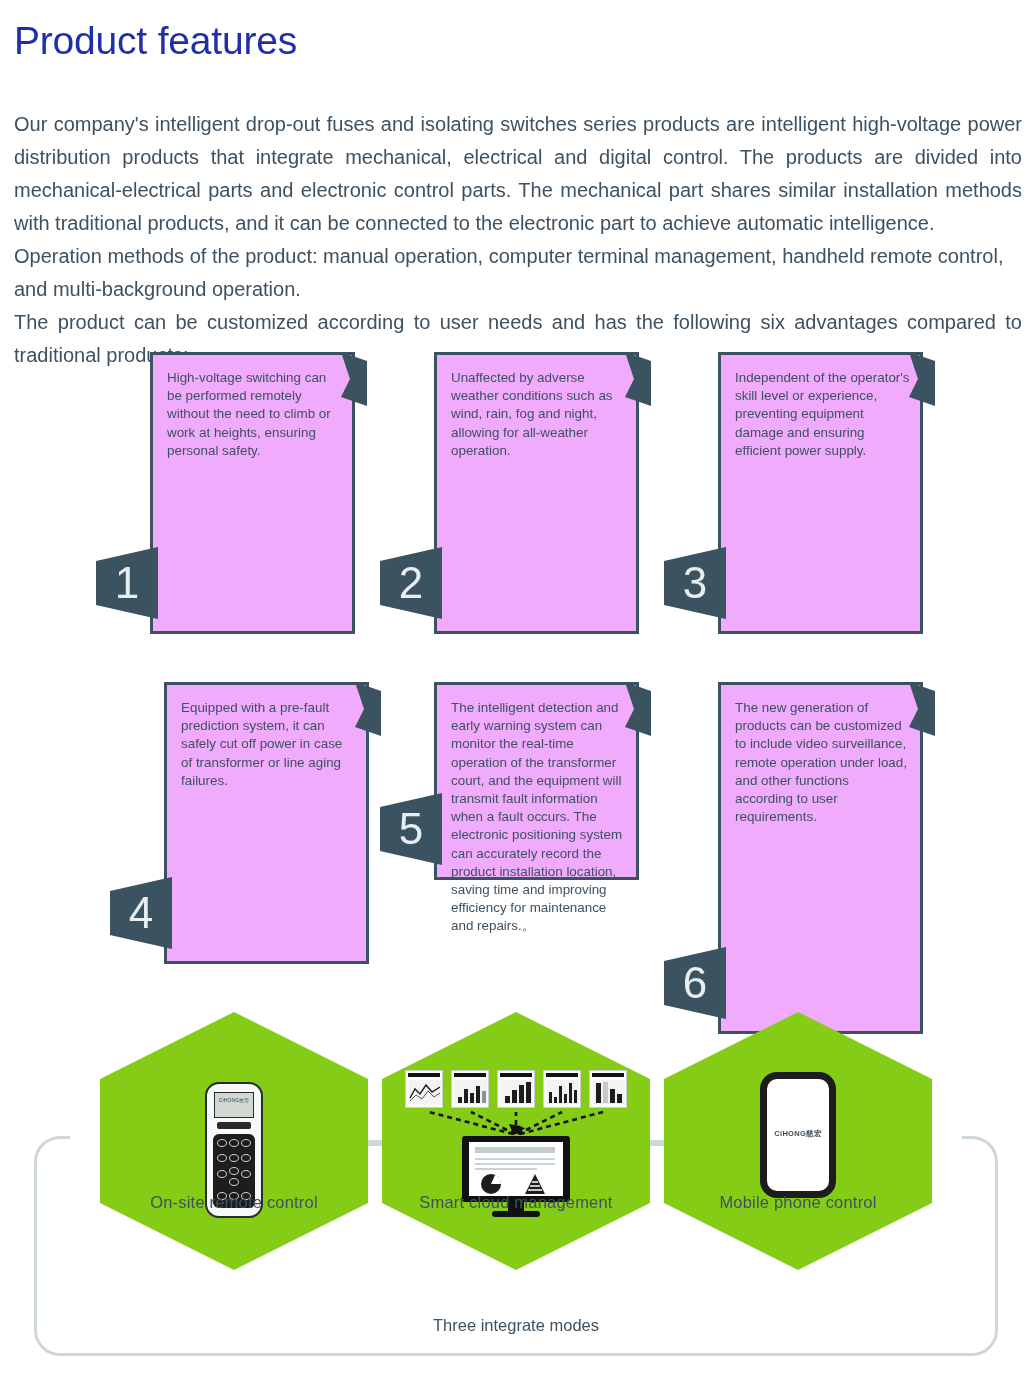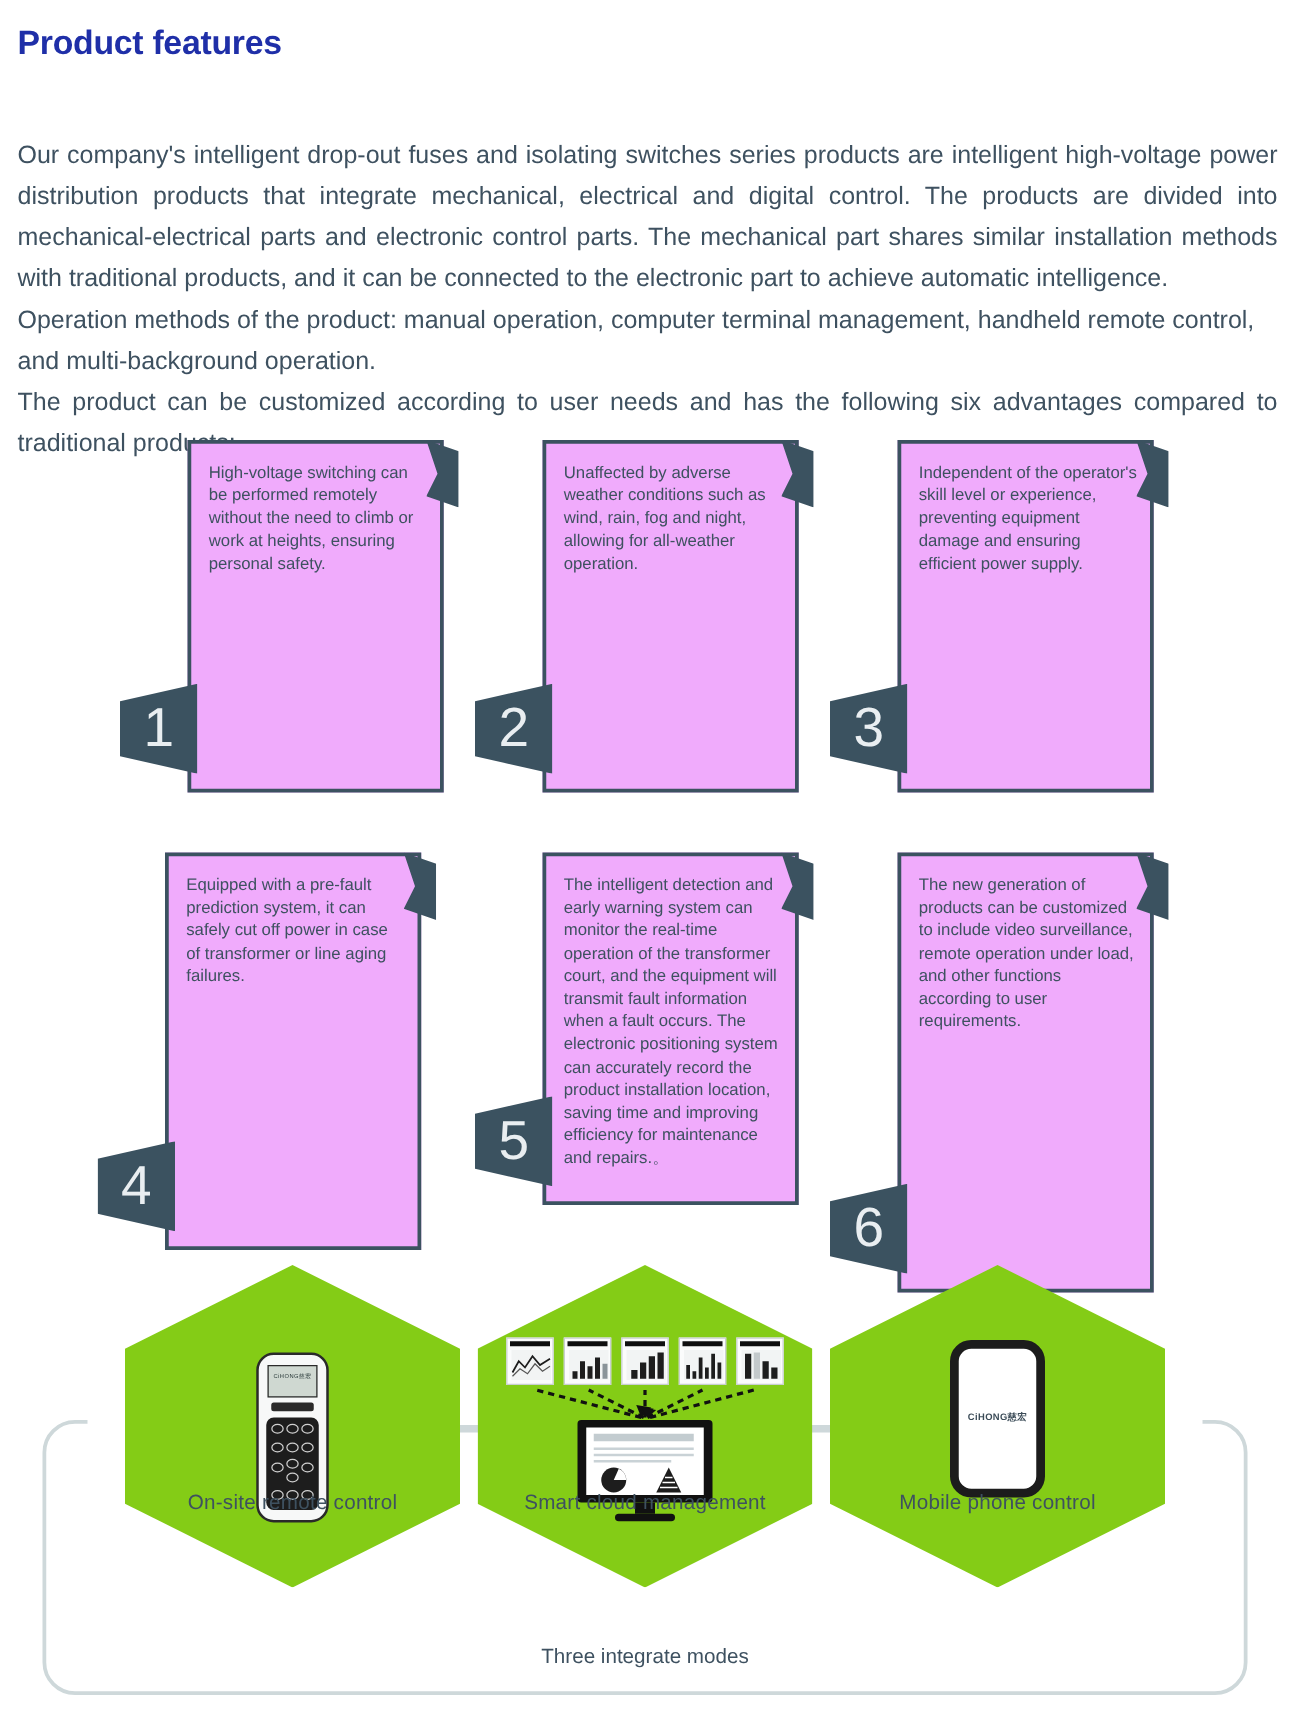--- a/index.html
+++ b/index.html
@@ -6,21 +6,21 @@
   body{
     width:1032px;height:1388px;background:#ffffff;
     font-family:"Liberation Sans","DejaVu Sans",sans-serif;
     color:#3d4f5c;overflow:hidden;position:relative;
   }
   .page{position:relative;width:1032px;height:1388px;}
 
   
   .page-title{
     position:absolute;left:14px;top:20px;
-    font-size:27px;font-weight:bold;color:#1f2fa8;
+    font-size:39px;font-weight:normal;color:#1f2fa8;
     letter-spacing:-0.2px;line-height:1.1;
   }
 
   
   .intro{
     position:absolute;left:14px;top:108px;width:1008px;
     font-size:20px;line-height:33px;color:#3e5160;
   }
   .intro p{margin:0;text-align:justify;}
   .intro p.j{text-align:justify;text-align-last:left;}
@@ -154,27 +154,27 @@
       <div class="card-text">Unaffected by adverse weather conditions such as wind, rain, fog and night, allowing for all-weather operation.</div>
       <div class="numtab" style="bottom:12px;">2</div>
     </div>
 
     <div class="card" style="left:718px;top:0px;width:205px;height:282px;">
       <span class="corner"></span>
       <div class="card-text">Independent of the operator's skill level or experience, preventing equipment damage and ensuring efficient power supply.</div>
       <div class="numtab" style="bottom:12px;">3</div>
     </div>
 
-    <div class="card" style="left:132px;top:330px;width:205px;height:318px;padding-left:28px;">
+    <div class="card" style="left:164px;top:330px;width:205px;height:282px;padding-left:28px;">
       <span class="corner"></span>
       <div class="card-text">Equipped with a pre-fault prediction system, it can safely cut off power in case of transformer or line aging failures.</div>
       <div class="numtab" style="bottom:12px;">4</div>
     </div>
 
-    <div class="card" style="left:434px;top:330px;width:205px;height:282px;">
+    <div class="card" style="left:434px;top:330px;width:205px;height:198px;">
       <span class="corner"></span>
       <div class="card-text">The intelligent detection and early warning system can monitor the real-time operation of the transformer court, and the equipment will transmit fault information when a fault occurs. The electronic positioning system can accurately record the product installation location, saving time and improving efficiency for maintenance and repairs.。</div>
       <div class="numtab" style="bottom:12px;">5</div>
     </div>
 
     <div class="card" style="left:718px;top:330px;width:205px;height:352px;padding-left:20px;">
       <span class="corner"></span>
       <div class="card-text">The new generation of products can be customized to include video surveillance, remote operation under load, and other functions according to user requirements.</div>
       <div class="numtab" style="bottom:12px;">6</div>
     </div>

